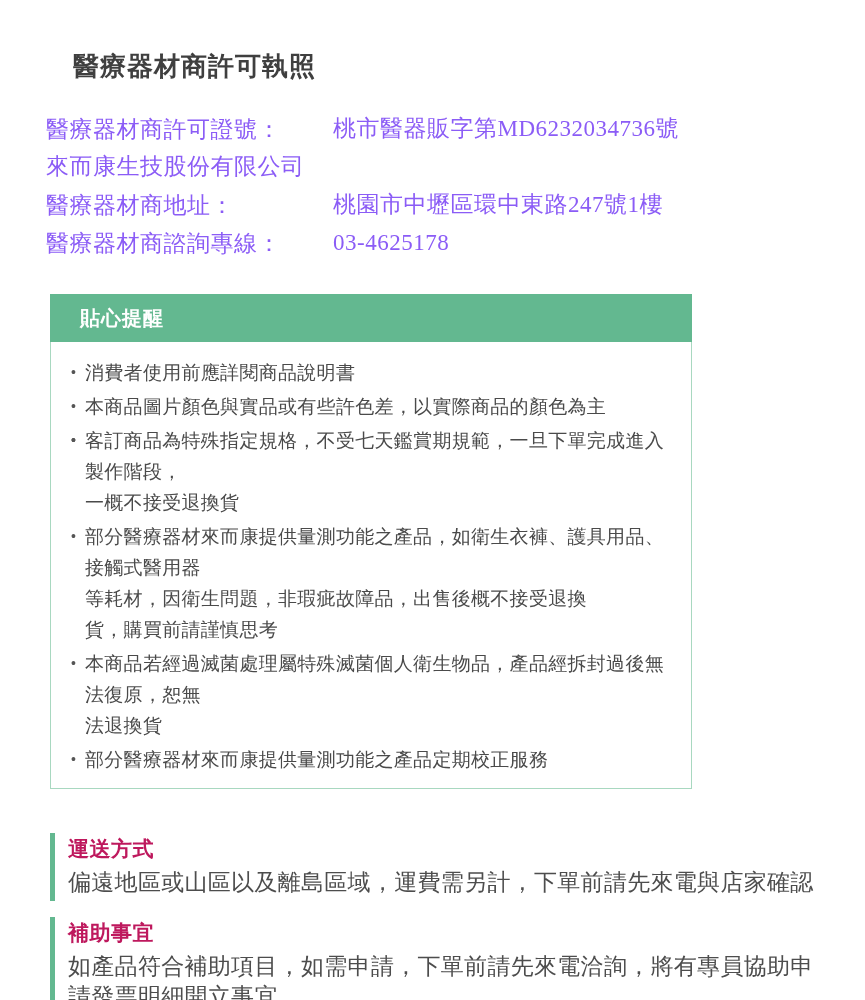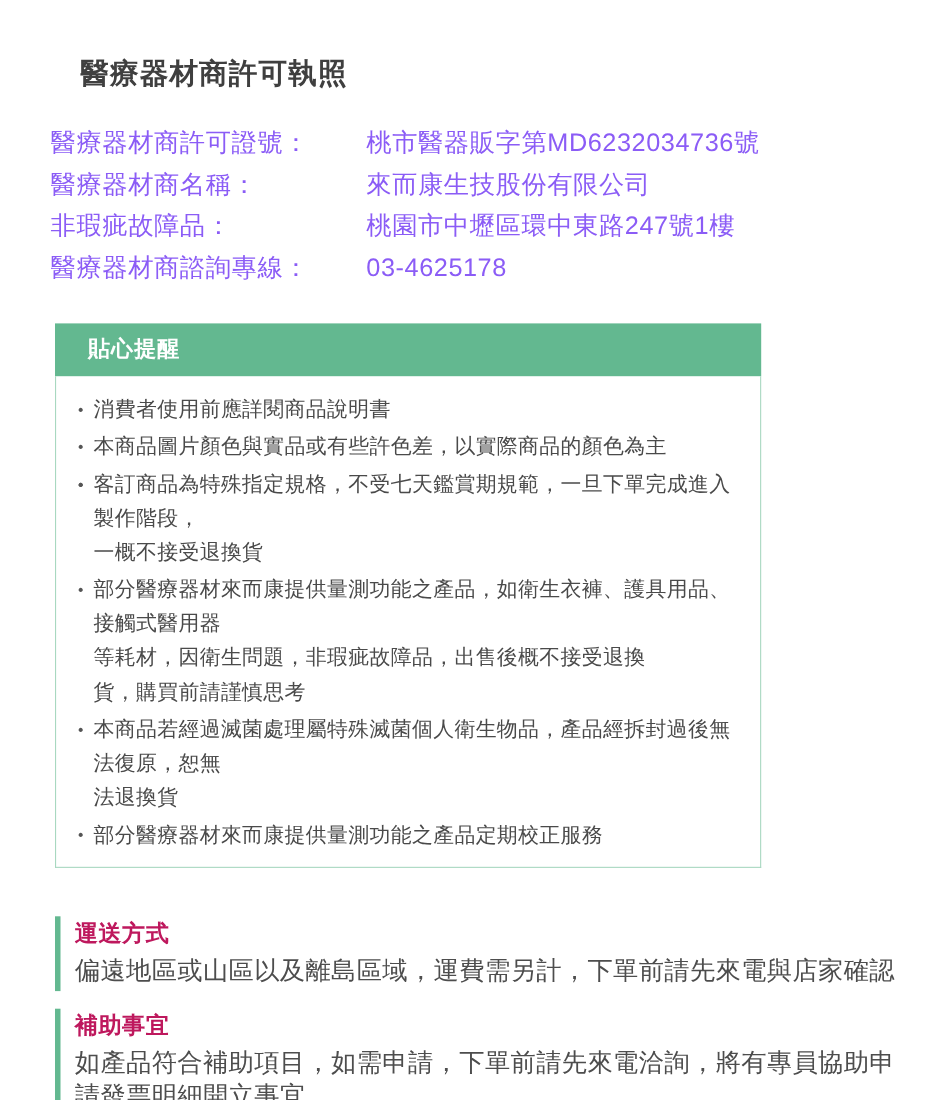--- a/index.html
+++ b/index.html
@@ -34,20 +34,21 @@
     color: #8b5cf6;
   }
   .license-label {
     width: 287px;
     flex: 0 0 287px;
     letter-spacing: 0.5px;
   }
   .license-value {
     flex: 1;
     letter-spacing: 0.5px;
+    font-family: Liberation Serif, serif;
   }
   
   .reminder-box {
     margin-top: 32px;
     margin-left: 4px;
     width: 642px;
     box-sizing: border-box;
   }
   .reminder-header {
     background: #63b890;
@@ -117,25 +118,24 @@
 <body>
 
 <h1 class="page-title">醫療器材商許可執照</h1>
 
 <div class="license-info">
   <div class="license-row">
     <div class="license-label">醫療器材商許可證號：</div>
     <div class="license-value">桃市醫器販字第MD6232034736號</div>
   </div>
   <div class="license-row">
-    <div class="license-label">醫療器材商名稱：</div>
     <div class="license-value">來而康生技股份有限公司</div>
   </div>
   <div class="license-row">
-    <div class="license-label">非瑕疵故障品：</div>
+    <div class="license-label">醫療器材商地址：</div>
     <div class="license-value">桃園市中壢區環中東路247號1樓</div>
   </div>
   <div class="license-row">
     <div class="license-label">醫療器材商諮詢專線：</div>
     <div class="license-value">03-4625178</div>
   </div>
 </div>
 
 <div class="reminder-box">
   <div class="reminder-header">

